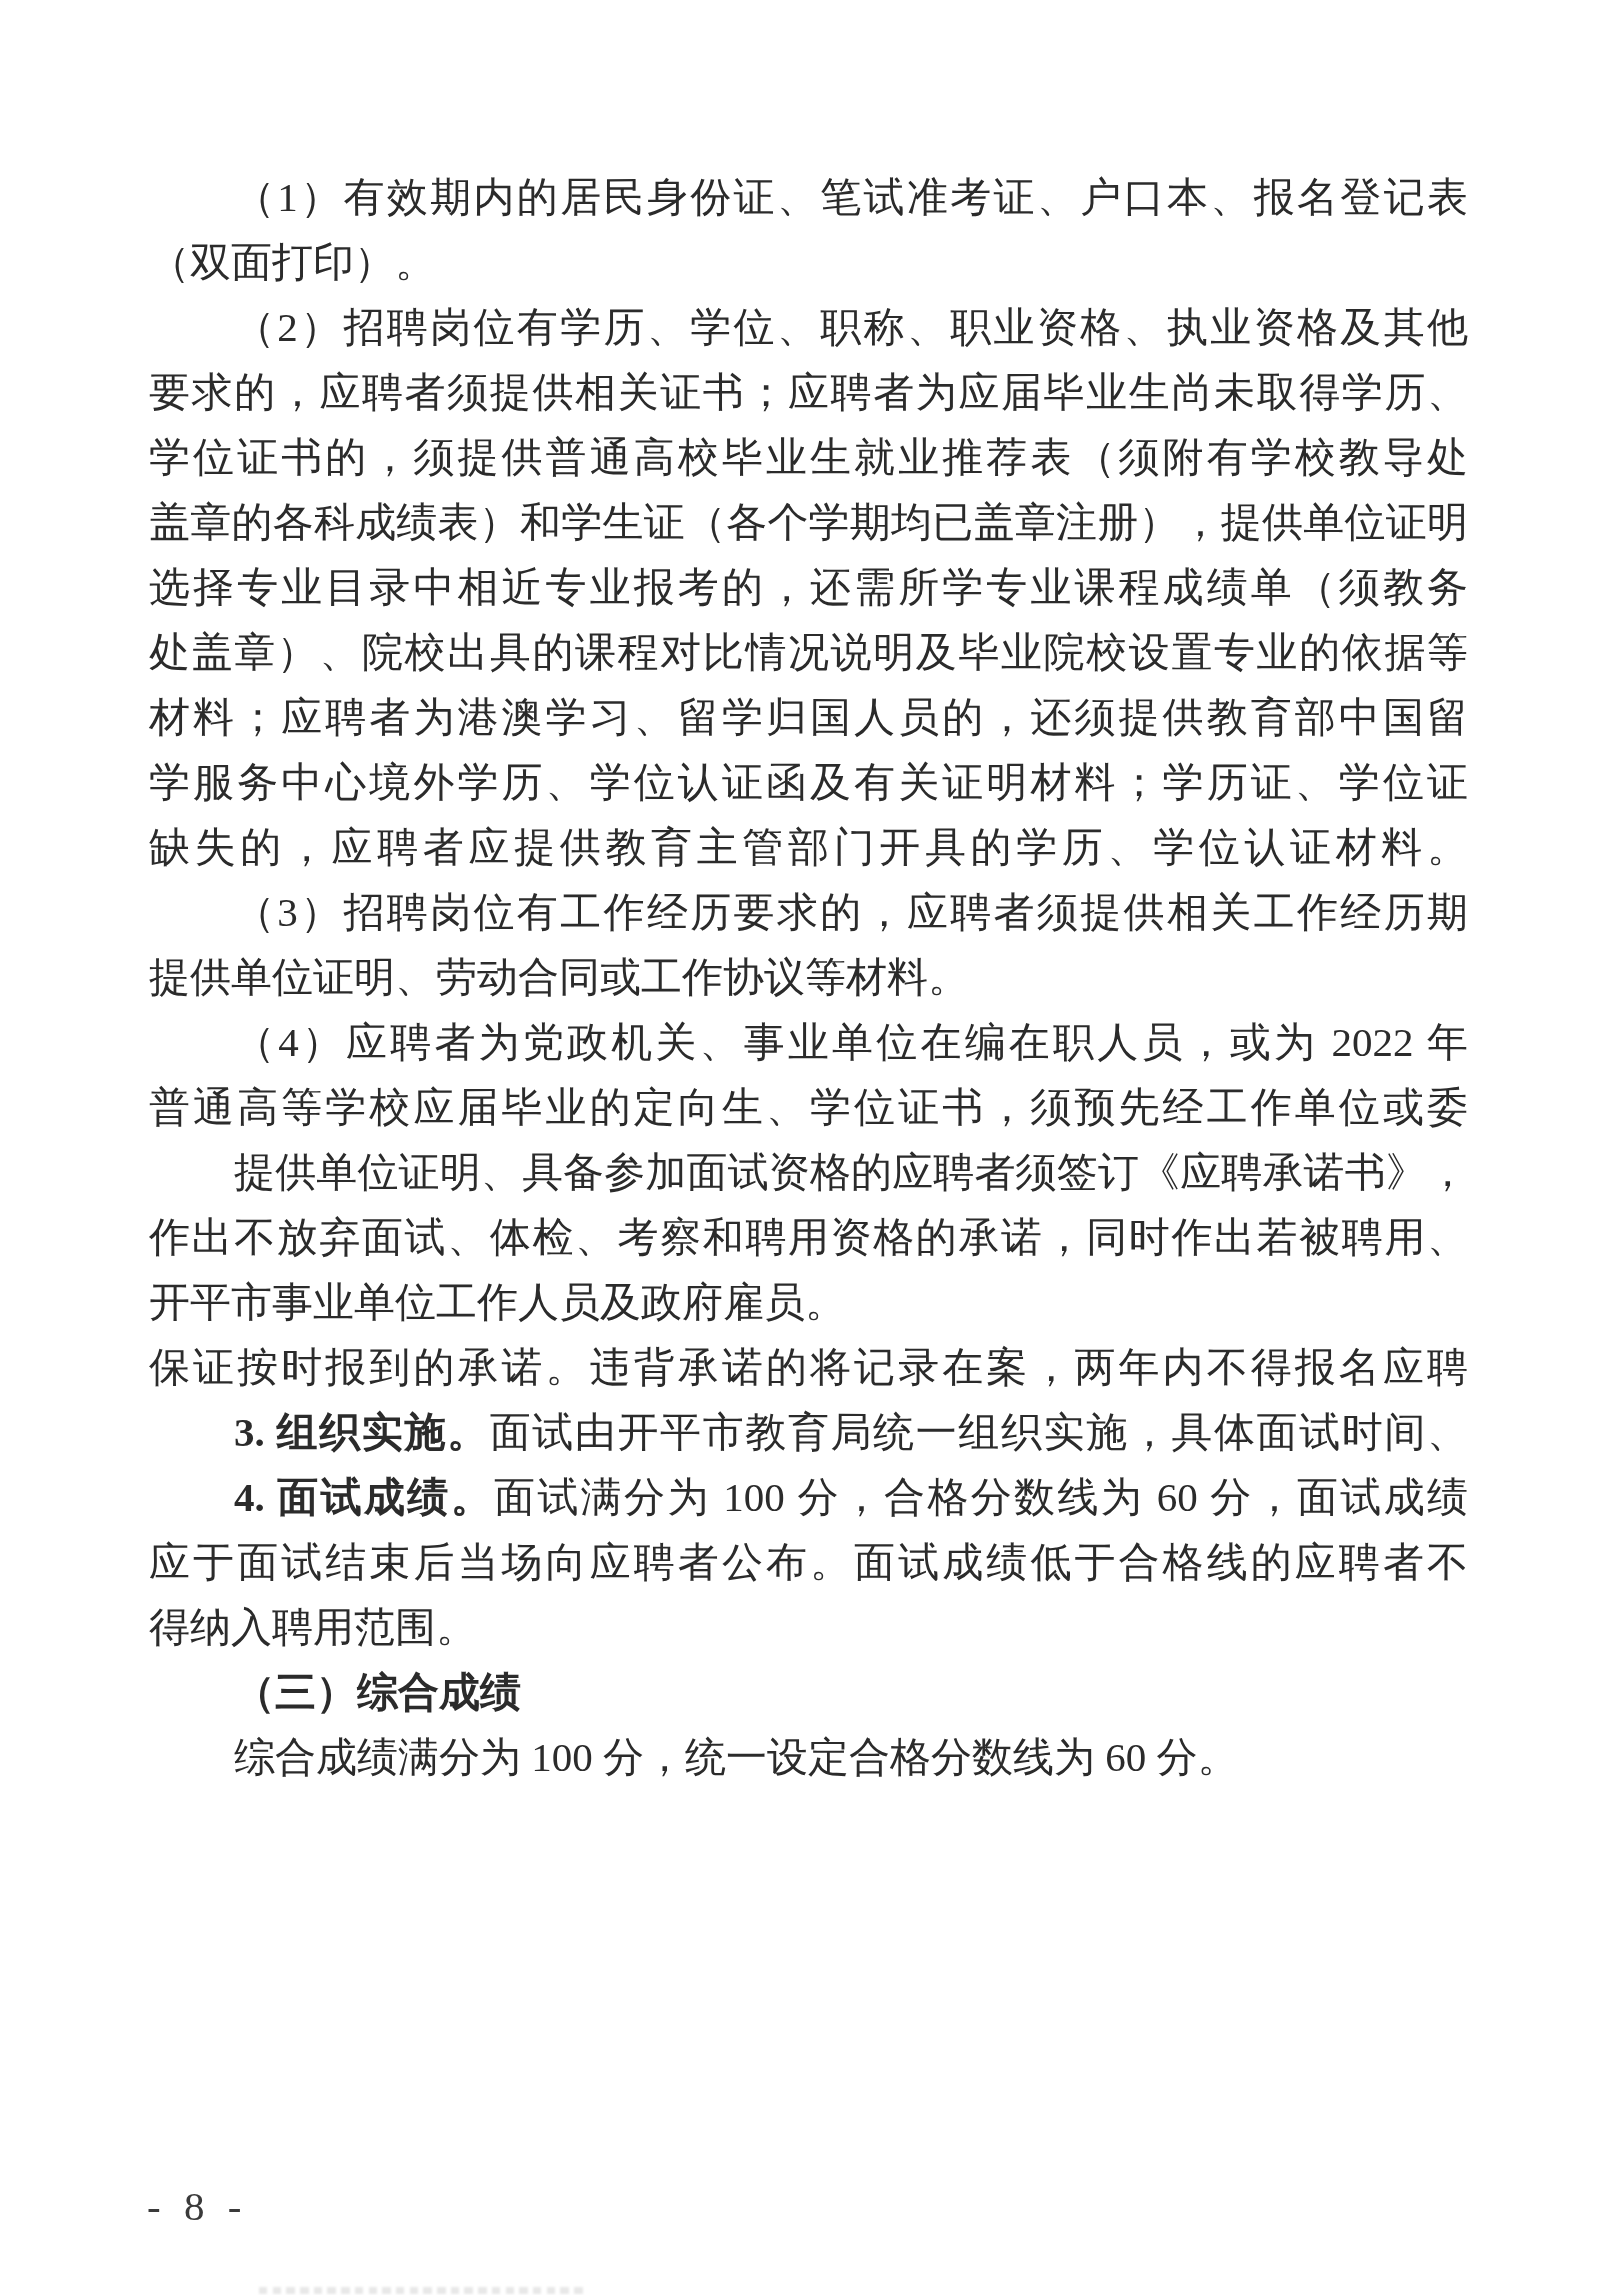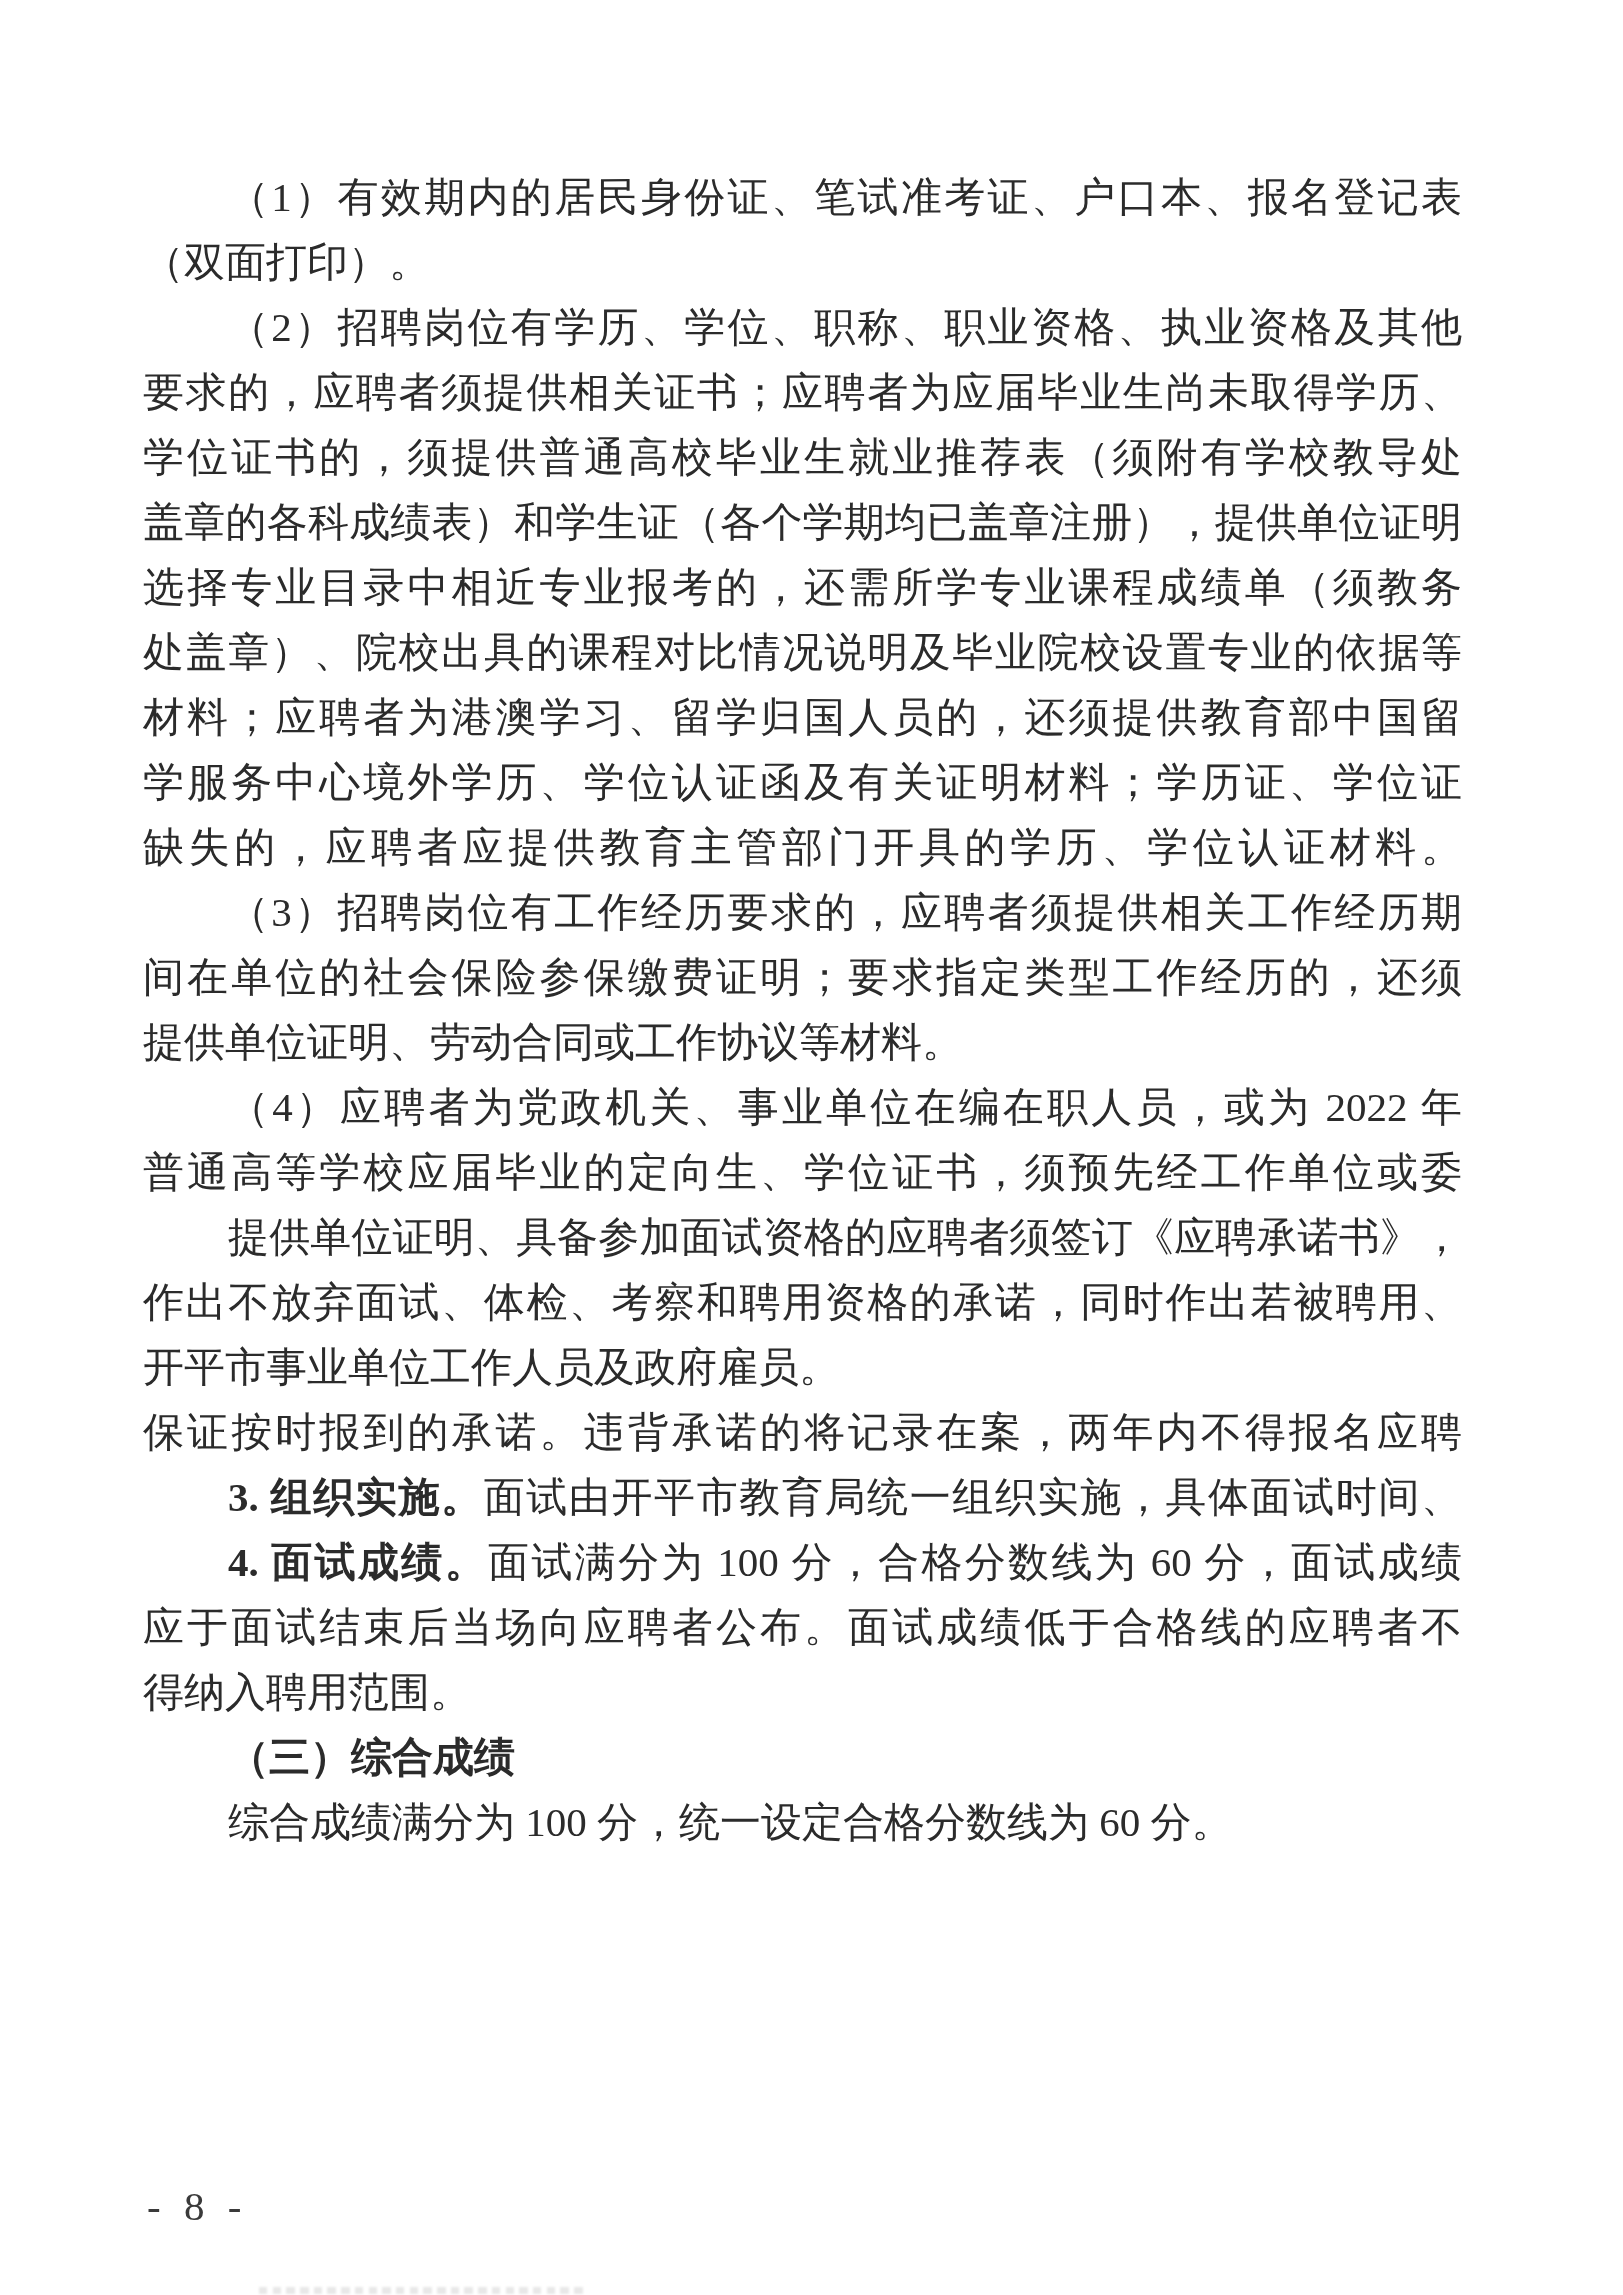--- a/index.html
+++ b/index.html
@@ -11,21 +11,21 @@
     position: relative;
     width: 1623px;
     height: 2295px;
     background: #ffffff;
     overflow: hidden;
     font-family: "Liberation Serif", "DejaVu Serif", serif;
     color: #2b2b2b;
   }
   .text-block {
     position: absolute;
-    left: 143px;
+    left: 149px;
     top: 165px;
     width: 1319px;
   }
   .line {
     font-size: 41px;
     line-height: 65px;
     height: 65px;
     letter-spacing: 0;
     white-space: normal;
     color: #2b2b2b;
@@ -70,21 +70,20 @@
       <div class="line justify indent"><span>（2）招聘岗位有学历、学位、职称、职业资格、执业资格及其他</span></div>
       <div class="line justify"><span>要求的，应聘者须提供相关证书；应聘者为应届毕业生尚未取得学历、</span></div>
       <div class="line justify"><span>学位证书的，须提供普通高校毕业生就业推荐表（须附有学校教导处</span></div>
       <div class="line justify"><span>盖章的各科成绩表）和学生证（各个学期均已盖章注册），提供单位证明</span></div>
       <div class="line justify"><span>选择专业目录中相近专业报考的，还需所学专业课程成绩单（须教务</span></div>
       <div class="line justify"><span>处盖章）、院校出具的课程对比情况说明及毕业院校设置专业的依据等</span></div>
       <div class="line justify"><span>材料；应聘者为港澳学习、留学归国人员的，还须提供教育部中国留</span></div>
       <div class="line justify"><span>学服务中心境外学历、学位认证函及有关证明材料；学历证、学位证</span></div>
       <div class="line justify"><span>缺失的，应聘者应提供教育主管部门开具的学历、学位认证材料。</span></div>
       <div class="line justify indent"><span>（3）招聘岗位有工作经历要求的，应聘者须提供相关工作经历期</span></div>
-      <div class="line justify"><span>间在单位的社会保险参保缴费证明；要求指定类型工作经历的，还须</span></div>
       <div class="line"><span>提供单位证明、劳动合同或工作协议等材料。</span></div>
       <div class="line justify indent"><span>（4）应聘者为党政机关、事业单位在编在职人员，或为 2022 年</span></div>
       <div class="line justify"><span>普通高等学校应届毕业的定向生、学位证书，须预先经工作单位或委</span></div>
       <div class="line justify indent"><span>提供单位证明、具备参加面试资格的应聘者须签订《应聘承诺书》，</span></div>
       <div class="line justify"><span>作出不放弃面试、体检、考察和聘用资格的承诺，同时作出若被聘用、</span></div>
       <div class="line"><span>开平市事业单位工作人员及政府雇员。</span></div>
       <div class="line justify"><span>保证按时报到的承诺。违背承诺的将记录在案，两年内不得报名应聘</span></div>
       <div class="line justify indent"><span class="bold">3. 组织实施。</span><span>面试由开平市教育局统一组织实施，具体面试时间、</span></div>
       <div class="line justify indent"><span class="bold">4. 面试成绩。</span><span>面试满分为 100 分，合格分数线为 60 分，面试成绩</span></div>
       <div class="line justify"><span>应于面试结束后当场向应聘者公布。面试成绩低于合格线的应聘者不</span></div>

